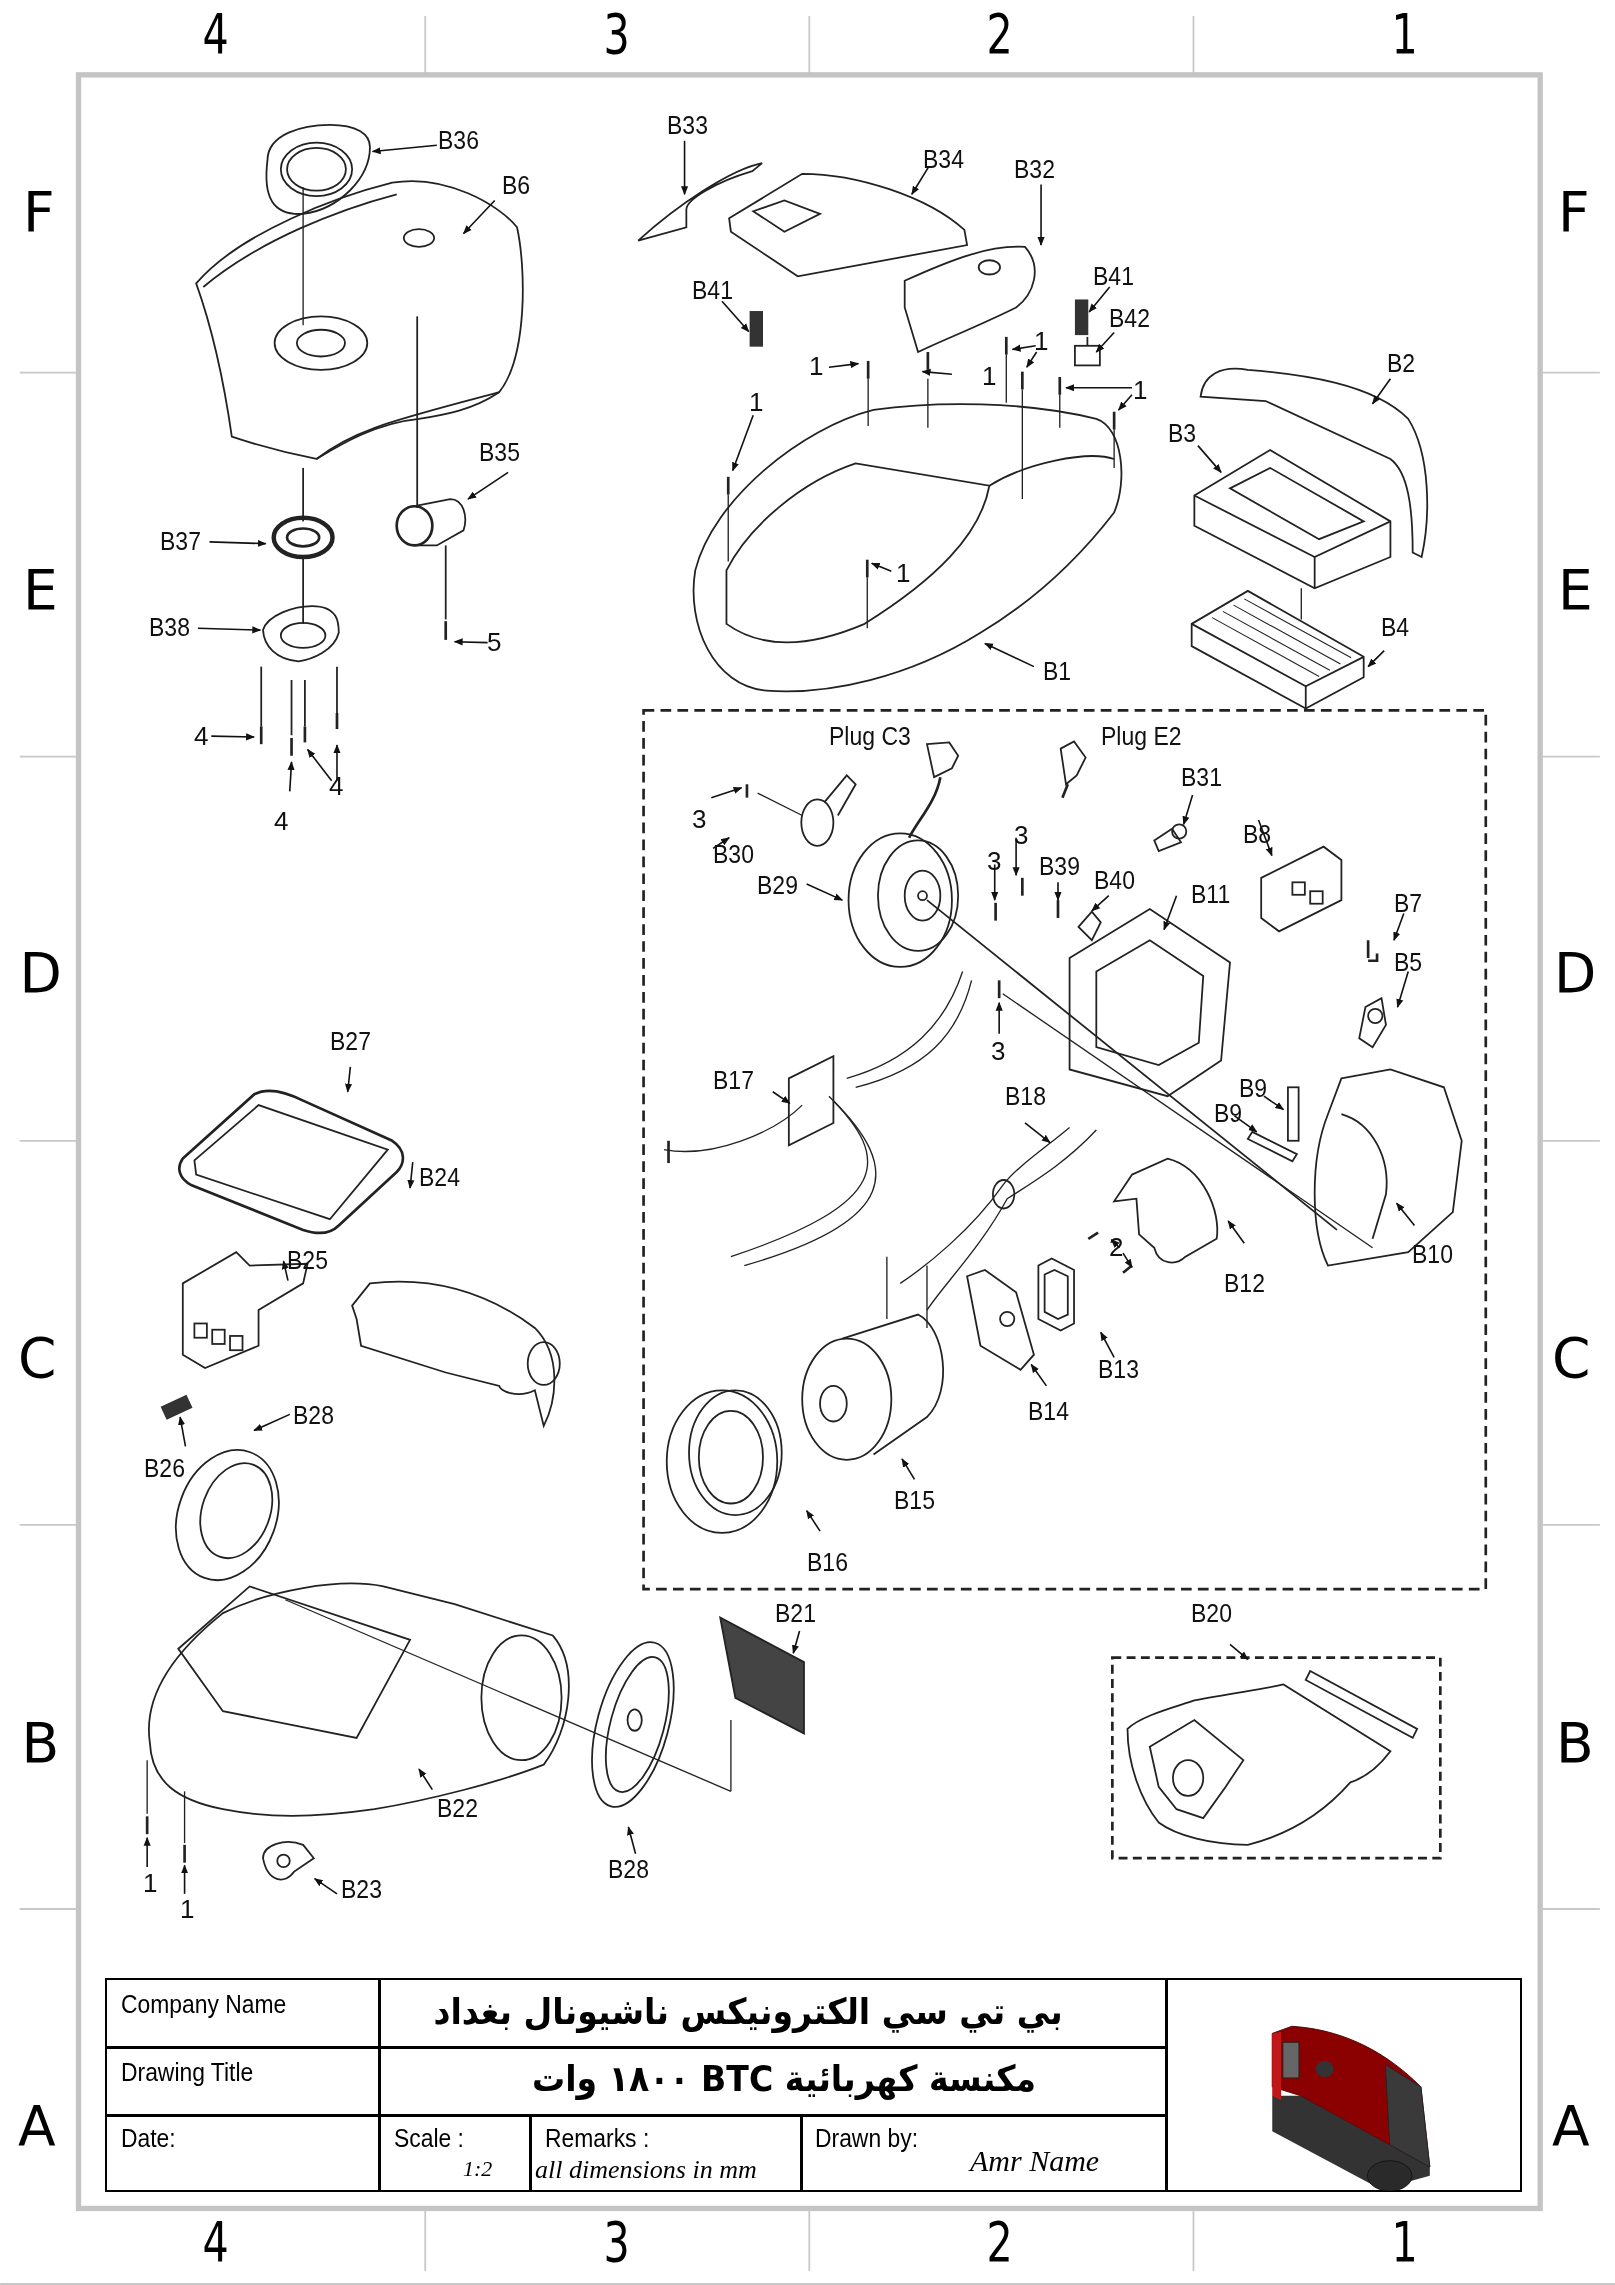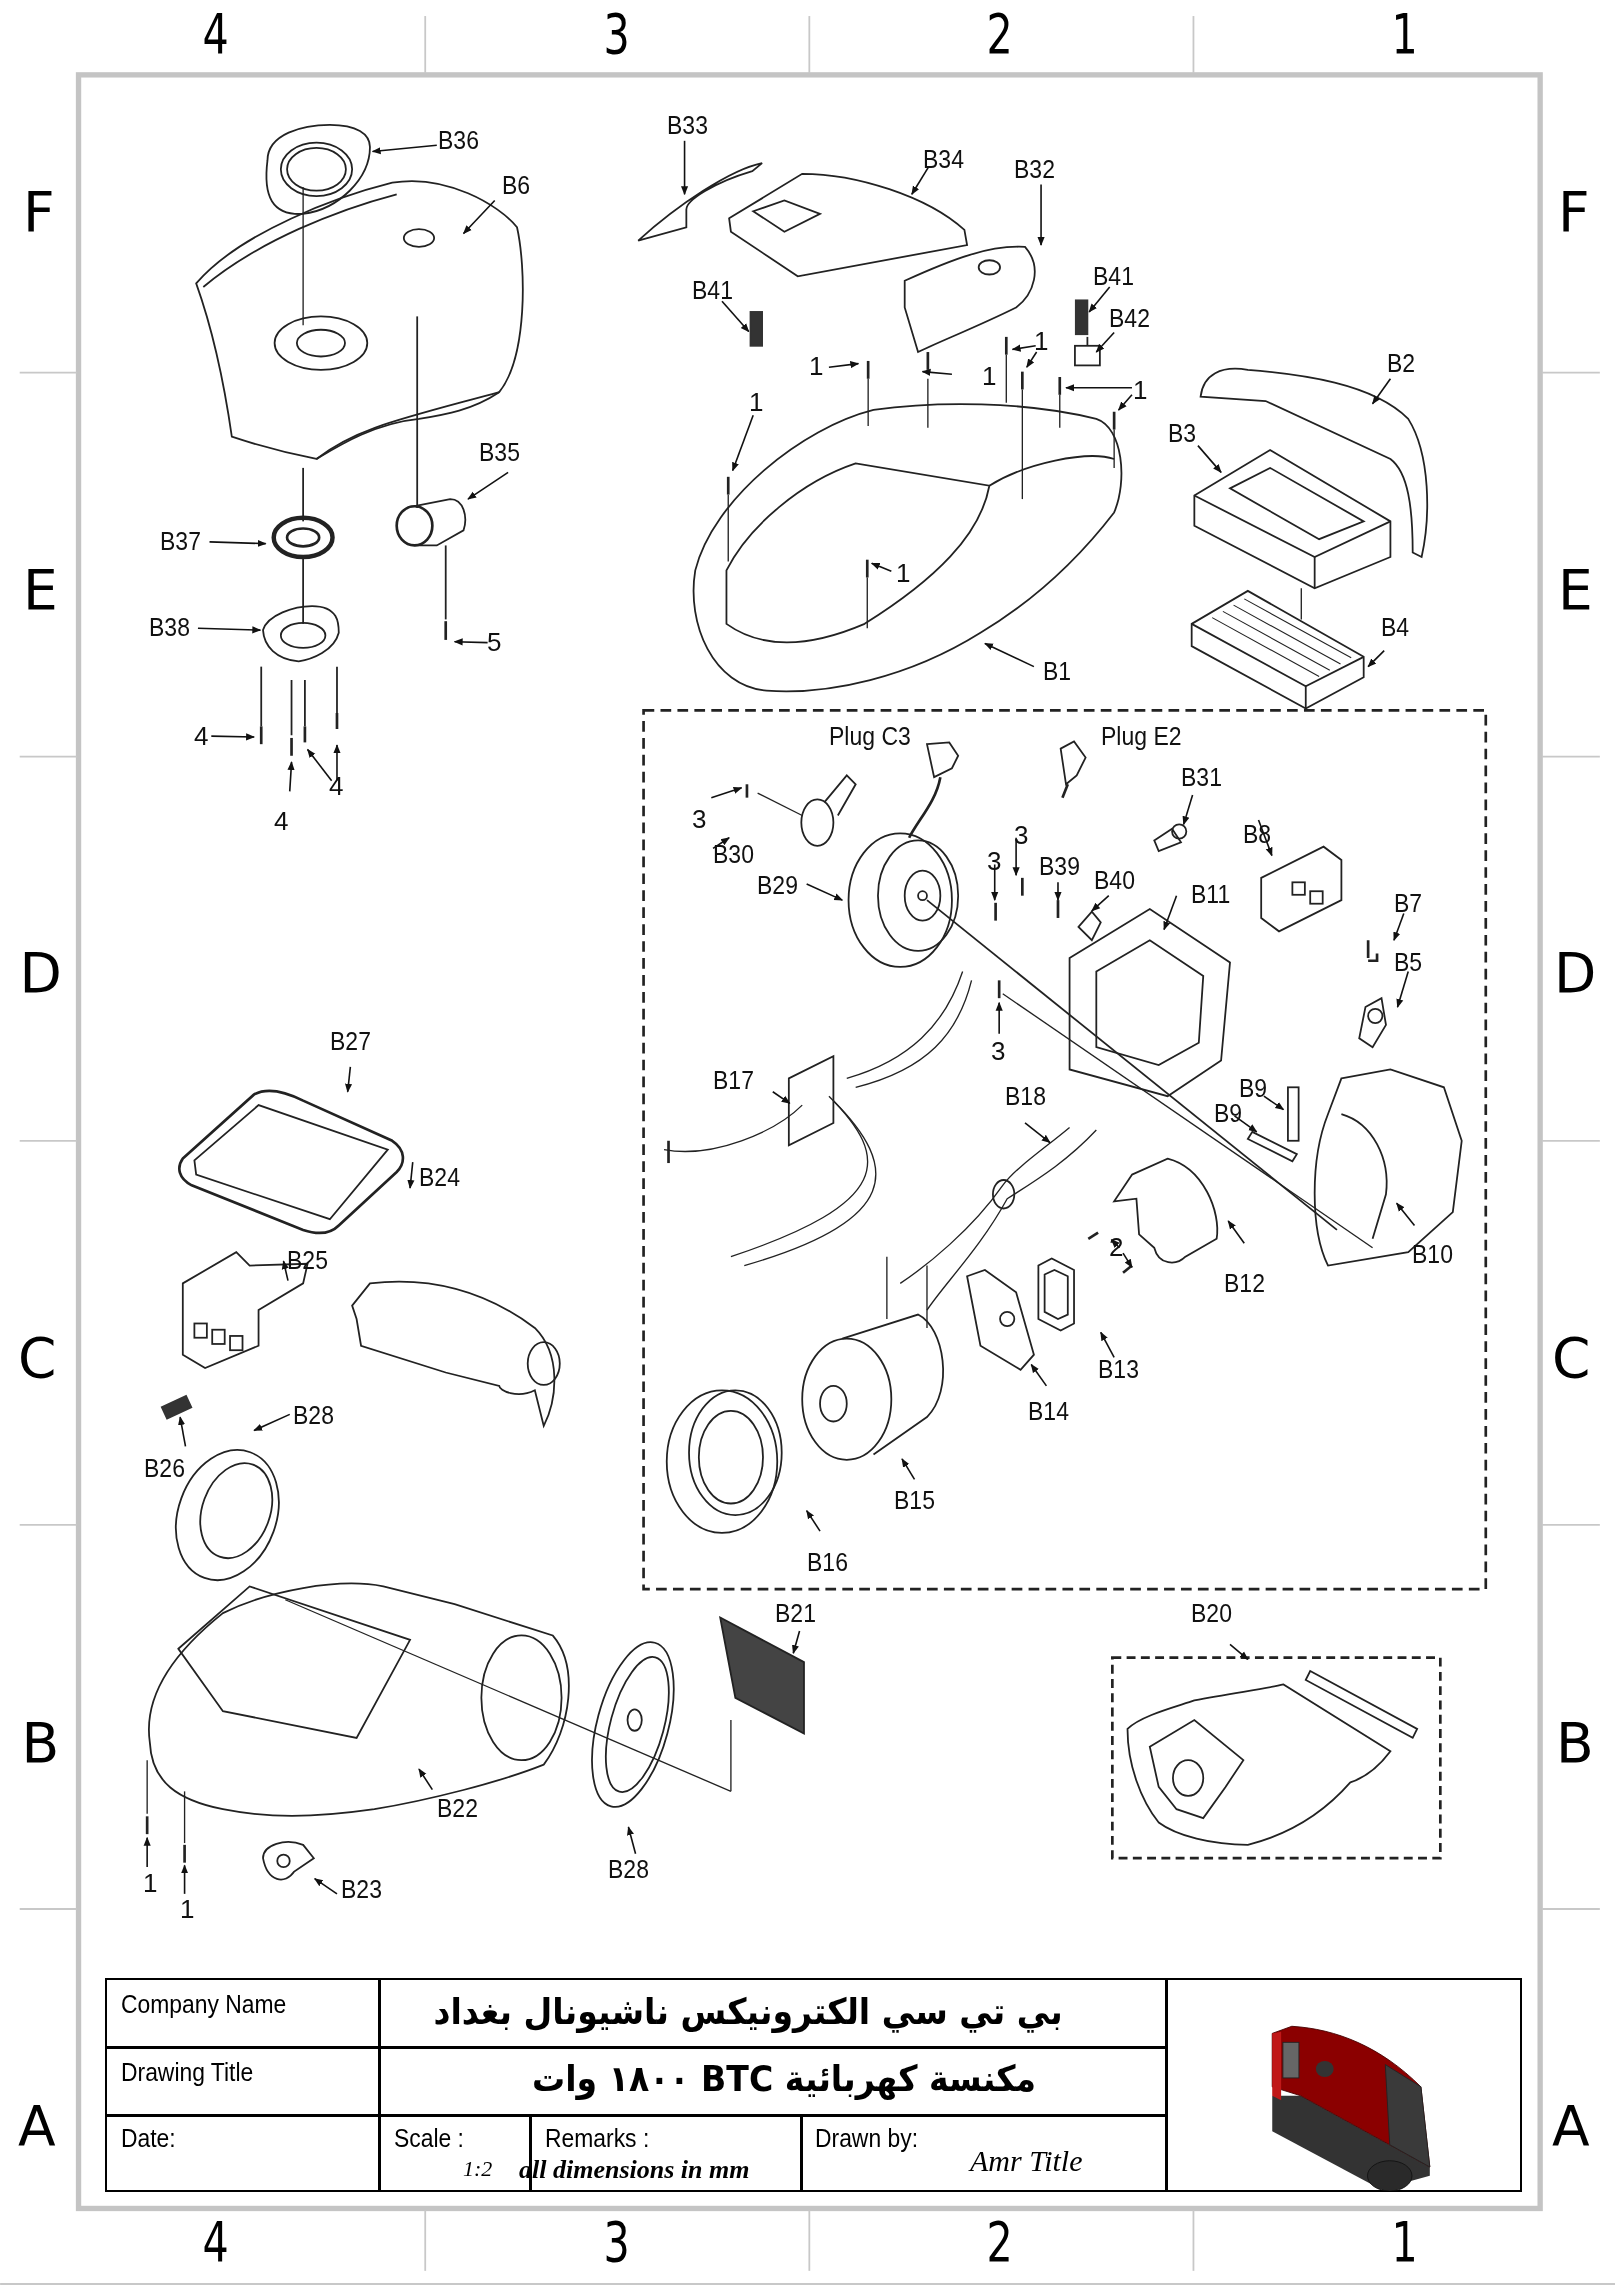--- a/index.html
+++ b/index.html
@@ -529,23 +529,23 @@
 
     <div class="tb-hdr" style="left:14.3px;top:9px;">Company Name</div>
     <div class="tb-ar" style="left:374px;top:10.7px;width:606px;text-align:center;">بي تي سي الكترونيكس ناشيونال بغداد</div>
     <div class="tb-hdr" style="left:14.3px;top:77px;">Drawing Title</div>
     <div class="tb-ar" style="left:374px;top:78px;width:606px;text-align:center;">مكنسة كهربائية BTC ١٨٠٠ وات</div>
     <div class="tb-hdr" style="left:14.3px;top:143px;">Date:</div>
     <div class="tb-hdr" style="left:98px;top:143px;"></div>
     <div class="tb-hdr" style="left:287px;top:143px;">Scale :</div>
     <div class="tb-ital" style="left:356px;top:176px;font-size:22px;">1:2</div>
     <div class="tb-hdr" style="left:438px;top:143px;">Remarks :</div>
-    <div class="tb-ital" style="left:412px;top:175px;font-size:26px;font-weight:bold;">all dimensions in mm</div>
+    <div class="tb-ital" style="left:428px;top:175px;font-size:26px;">all dimensions in mm</div>
     <div class="tb-hdr" style="left:708px;top:143px;">Drawn by:</div>
-    <div class="tb-ital" style="left:863px;top:164px;font-size:30px;">Amr Title</div>
+    <div class="tb-ital" style="left:863px;top:164px;font-size:30px;">Amr Name</div>
 
     <svg style="position:absolute;left:1060px;top:0;" width="352" height="211" viewBox="0 0 395 237">
       <g transform="translate(90,20)">
         <path d="M28,150 L150,215 L205,200 L205,190 L60,110 L28,110 z" fill="#333"></path>
         <ellipse cx="160" cy="200" rx="25" ry="17" fill="#2a2a2a" stroke="#111"></ellipse>
         <path d="M28,40 L50,32 C100,35 150,55 195,100 L205,190 L60,110 L28,100 z" fill="#8b0000" stroke="#400"></path>
         <path d="M28,40 L38,38 L38,115 L28,110 z" fill="#c01818"></path>
         <rect x="40" y="50" width="18" height="40" fill="#666" stroke="#222"></rect>
         <ellipse cx="87" cy="80" rx="10" ry="9" fill="#333"></ellipse>
         <path d="M155,75 L195,100 L205,190 L160,165 z" fill="#3a3a3a" stroke="#222"></path>

